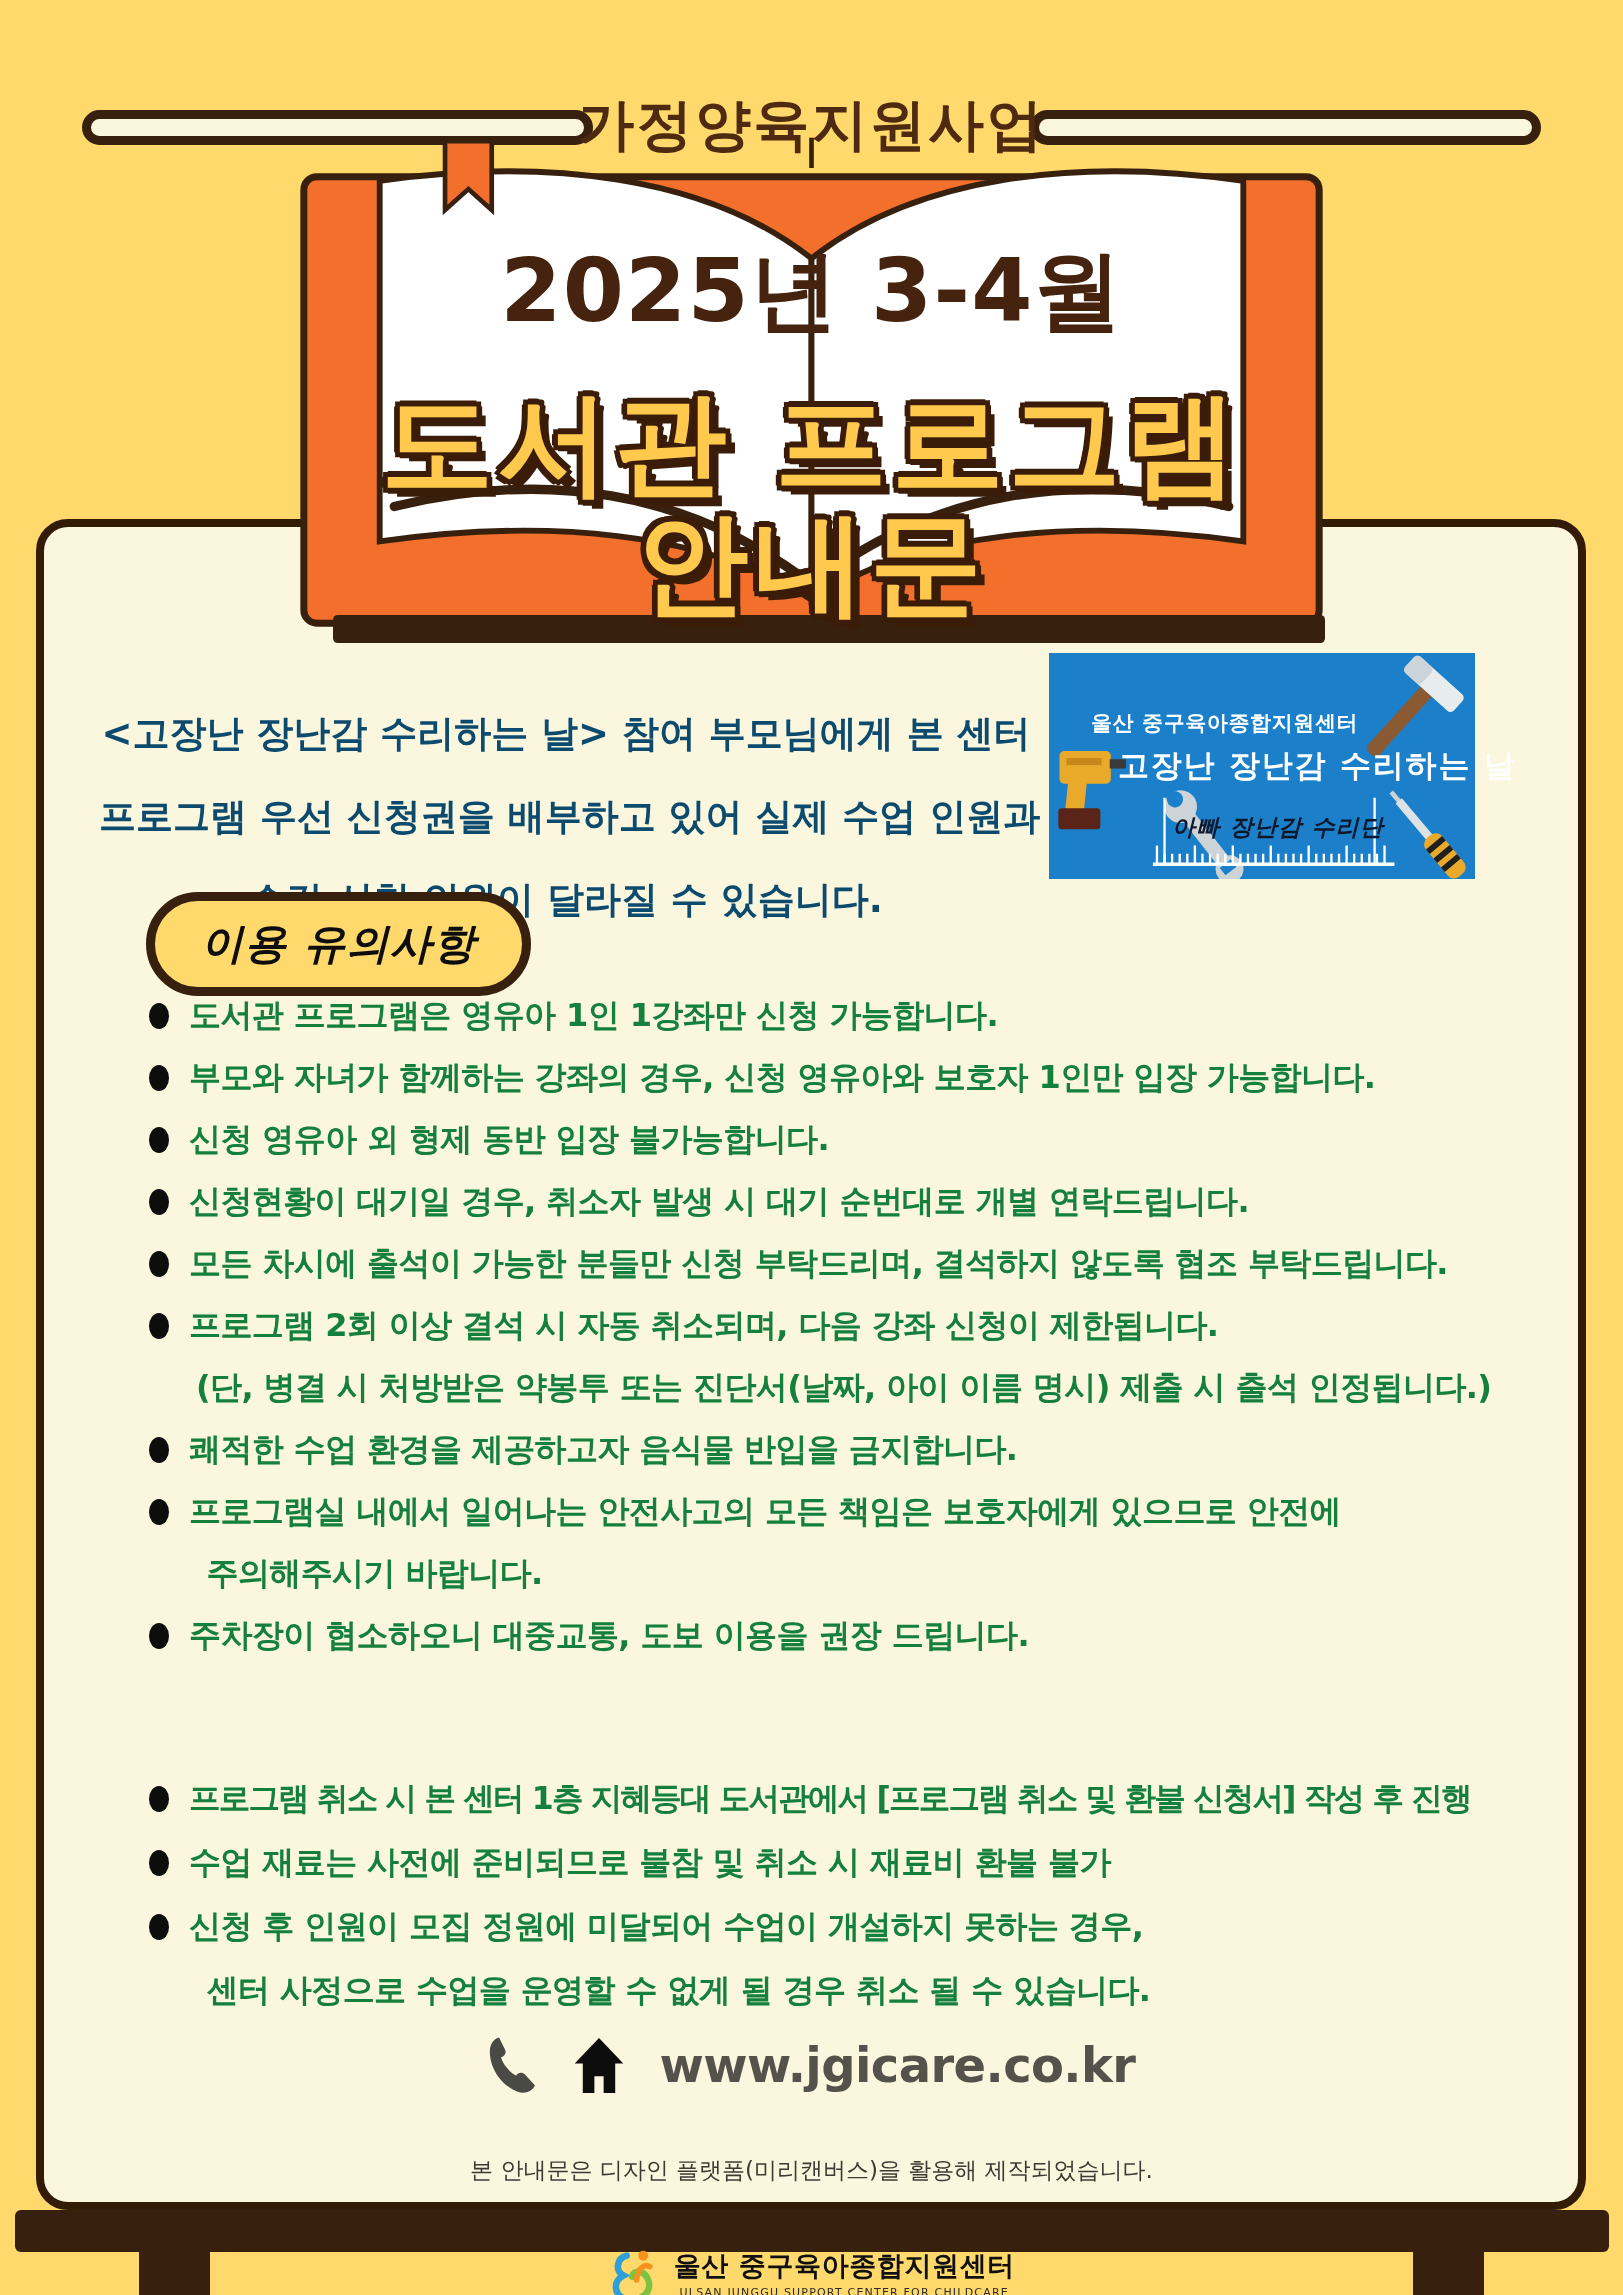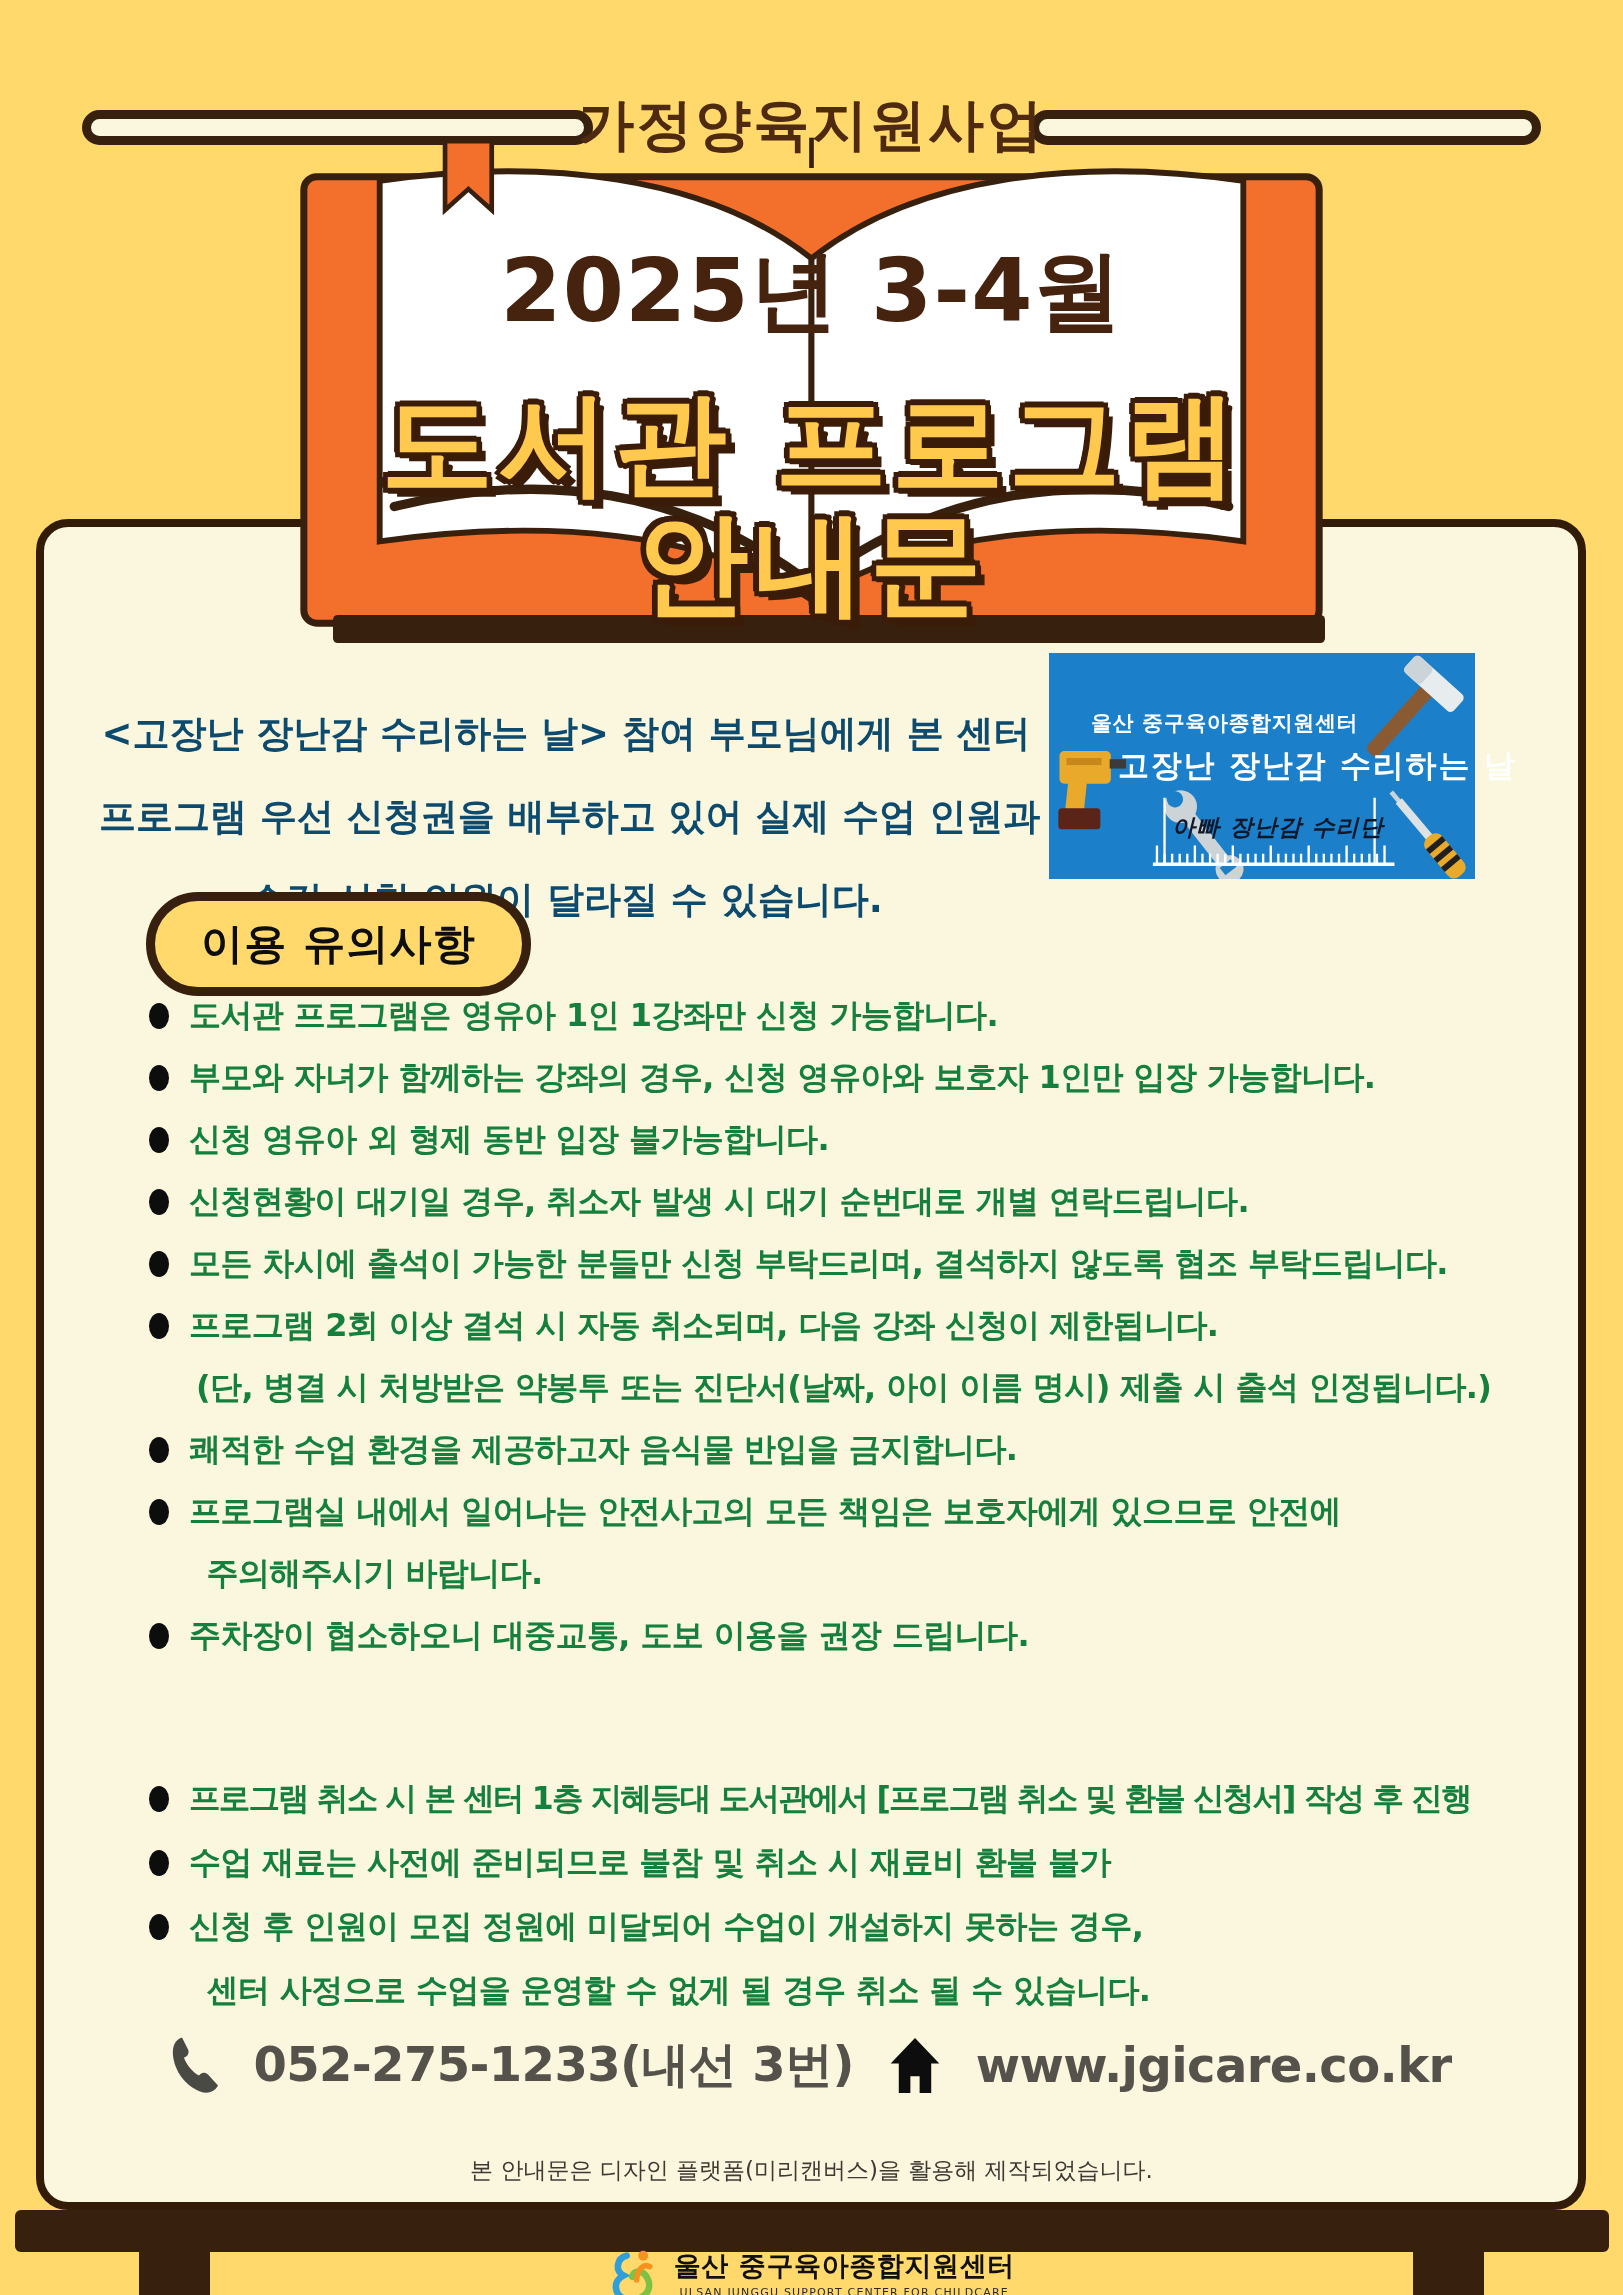--- a/index.html
+++ b/index.html
@@ -38,21 +38,21 @@
   
   .promo { position:absolute; left:1049px; top:653px; width:426px; height:226px; background:#1B80C9; }
   .promo svg { position:absolute; inset:0; }
   .promo-org   { position:absolute; top:56px; left:42px; font-size:21px; font-weight:700; color:#fff; letter-spacing:0.6px; }
   .promo-title { position:absolute; top:92px; left:69px; width:350px; font-size:31px; font-weight:800; color:#fff; letter-spacing:1.8px; white-space:nowrap; }
   .promo-sub   { position:absolute; top:159px; left:123px; font-size:23px; font-weight:800; color:#0f172a; letter-spacing:1.2px;font-style:italic; }
 
   
   .badge { position:absolute; left:146px; background:#FFD96B; border:9.3px solid #38200E;
     border-radius:53px; font-size:42px; font-weight:800; color:#0d0d0d;
-    padding:15px 46px; letter-spacing:1.2px; }
+    padding:15px 46px; letter-spacing:1.2px;font-style:italic; }
   .badge.usage  { top:892px; }
   .badge.refund { top:1674px; }
 
   
   .blist { position:absolute; left:149px; width:1354px; list-style:none; }
   .blist.usage  { top:985px; }
   .blist.refund { top:1767px; }
   .blist li { display:flex; align-items:center; height:62px; font-size:32px; font-weight:600;
     color:#15803d; letter-spacing:-0.6px; white-space:nowrap; }
   .blist.refund li { height:64px; }
@@ -236,21 +236,20 @@
     <li class="cont ind2">
         <span class="dot"></span>
         <span>센터 사정으로 수업을 운영할 수 없게 될 경우 취소 될 수 있습니다.</span>
       </li>
   </ul>
 
   <div class="contact">
     <svg width="50" height="61" viewBox="0 0 100 120">
       <path d="M22,4 C8,8 2,22 4,40 C7,70 28,100 58,112 C74,118 88,112 94,100 L74,78 C68,72 60,74 56,80 C44,74 30,58 26,44 C34,42 38,33 33,26 Z" fill="#4A4A45"></path>
     </svg>
-    <span class="phone-num">052-275-1233(내선 3번)</span>
     <svg width="58" height="55" viewBox="0 0 100 95">
       <path d="M50,0 L8,44 H22 V95 H42 V66 H58 V95 H78 V44 H92 Z" fill="#0d0d0d"></path>
     </svg>
     <span class="site">www.jgicare.co.kr</span>
   </div>
 
   <div class="credit">본 안내문은 디자인 플랫폼(미리캔버스)을 활용해 제작되었습니다.</div>
 
   <div class="table-bar"></div>
   <div class="leg left"></div>

